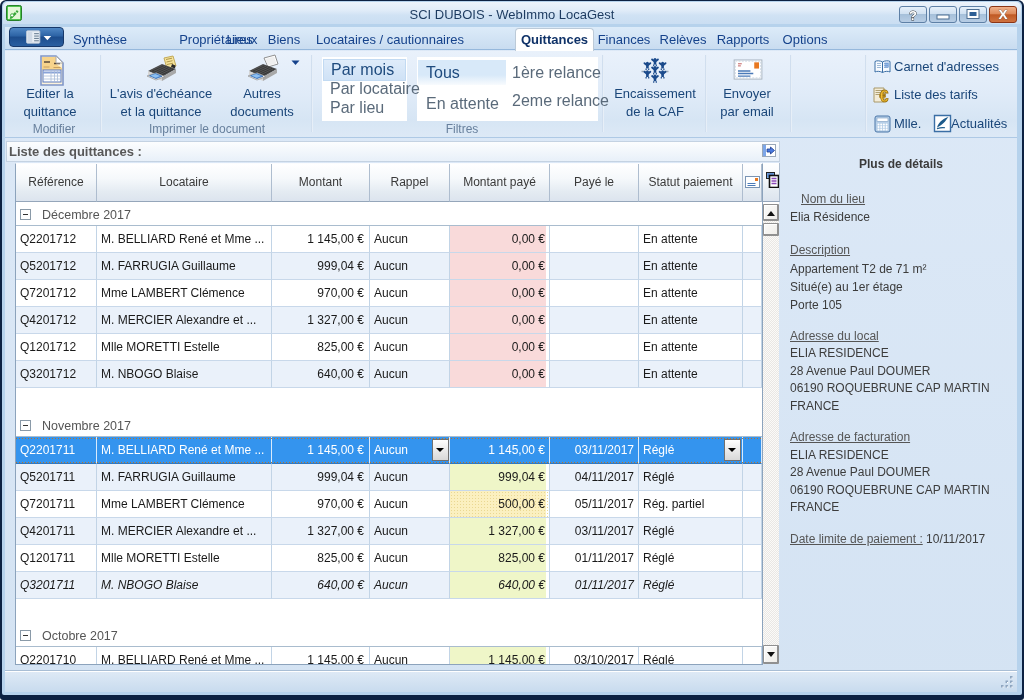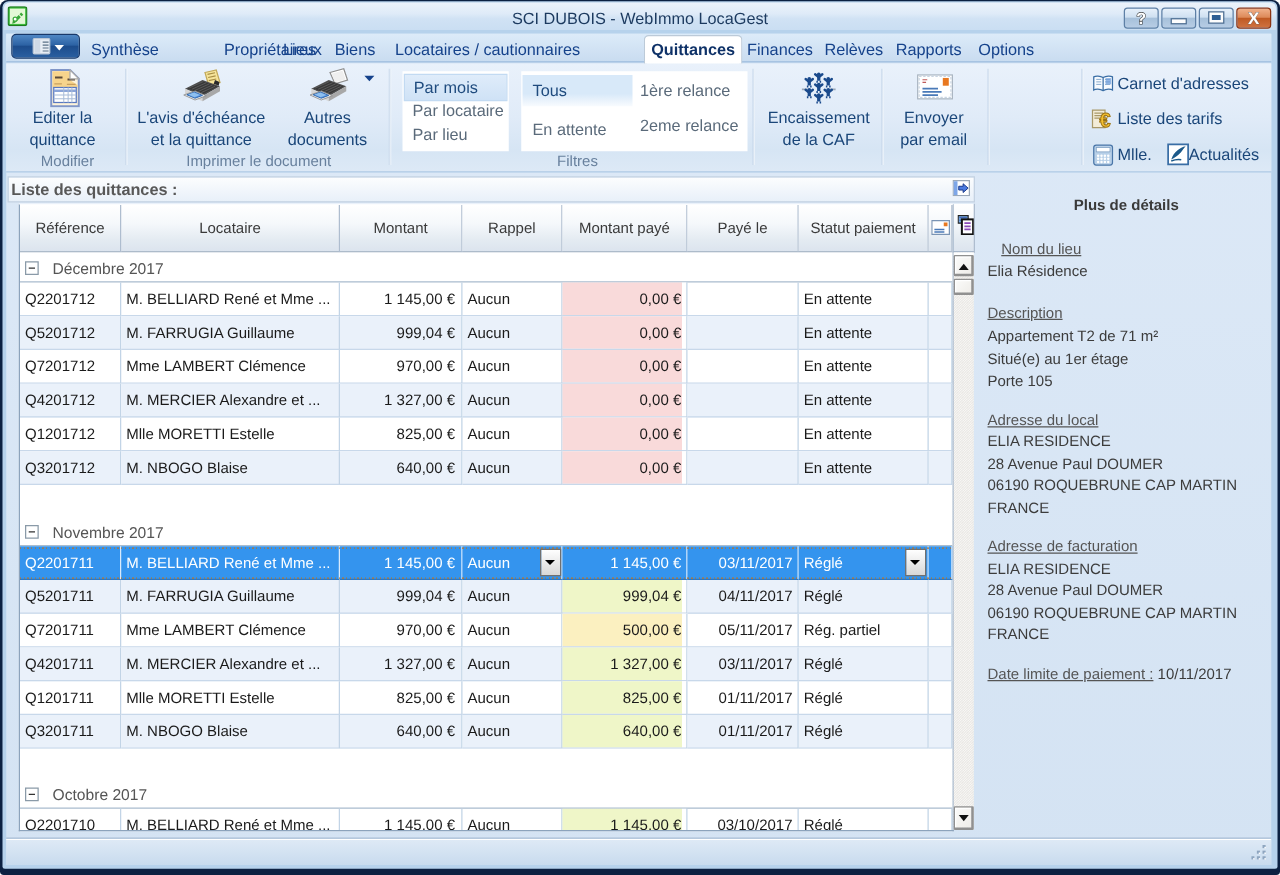--- a/index.html
+++ b/index.html
@@ -23,21 +23,21 @@
 .tab{position:absolute;top:2px;height:21px;line-height:21px;font-size:13px;color:#15428b;text-align:center;}
 #seltab{position:absolute;top:1px;height:23px;background:#fff;border:1px solid #bccad8;border-bottom:none;border-radius:4px 4px 0 0;
  font-weight:bold;color:#0f3268;font-size:13px;text-align:center;line-height:22px;}
 
 #ribbon{position:absolute;left:0;top:24px;right:0;height:87px;background:linear-gradient(#e9f1fb 0%,#e0ebf8 50%,#d6e5f4 80%,#dde9f6 100%);border-bottom:1px solid #aec9e5;}
 .rsep{position:absolute;top:4px;bottom:5px;width:2px;background:linear-gradient(90deg,#c5d6ea,#f2f7fc);}
 .rlabel{position:absolute;bottom:1px;font-size:12px;color:#68809d;text-align:center;}
 .rbtn-label{position:absolute;font-size:13px;color:#1a4679;text-align:center;line-height:18px;}
 .ricon-label{position:absolute;font-size:13px;color:#1a4679;text-align:left;line-height:16px;}
 .fbox{position:absolute;background:#fff;}
-.fitem{position:absolute;font-size:13px;color:#5a6a7a;line-height:20px;white-space:nowrap;}
+.fitem{position:absolute;font-size:16px;color:#5a6a7a;line-height:20px;white-space:nowrap;}
 .fsel{color:#1f4b7e;}
 
 #listbar{position:absolute;left:1px;top:114px;width:774px;height:21px;background:linear-gradient(#fcfdfe,#e8f0f9);border:1px solid #c4d2e2;
  font-weight:bold;font-size:13px;color:#585858;line-height:20px;padding-left:2px;}
 
 #tbl{position:absolute;left:10px;top:136px;width:748px;height:502px;background:#fff;border:1px solid #8ca3bc;border-top-color:#fbfcfe;overflow:hidden;}
 .hcell{position:absolute;top:0;height:38px;background:linear-gradient(#ffffff 0%,#f5f8fb 40%,#e4ebf2 75%,#dce4ee 100%);
  border-right:1px solid #aebdcf;border-bottom:1px solid #95a6ba;font-size:12px;color:#3a3a3a;text-align:center;line-height:37px;}
 .trow{position:absolute;left:0;width:746px;height:27px;}
 .cell{position:absolute;top:0;height:27px;border-right:1px solid #c2d4e6;border-bottom:1px solid #c8d8ea;font-size:12px;color:#1a1a1a;line-height:26px;white-space:nowrap;overflow:hidden;}
@@ -387,21 +387,21 @@
     <div class="trow" style="top:381px;">
       <div class="cell" style="left:0;width:81px;padding-left:4px;">Q1201711</div>
       <div class="cell" style="left:81px;width:175px;padding-left:4px;">Mlle MORETTI Estelle</div>
       <div class="cell num" style="left:256px;width:98px;padding-right:5px;">825,00 €</div>
       <div class="cell" style="left:354px;width:80px;padding-left:4px;">Aucun</div>
       <div class="cell num green" style="left:434px;width:100px;padding-right:4px;">825,00 €</div>
       <div class="cell num" style="left:534px;width:89px;padding-right:4px;">01/11/2017</div>
       <div class="cell" style="left:623px;width:104px;padding-left:4px;">Réglé</div>
       <div class="cell" style="left:727px;width:19px;"></div>
     </div>
-    <div class="trow alt" style="top:408px;">
+    <div class="trow alt" style="top:408px;font-style:italic;">
       <div class="cell" style="left:0;width:81px;padding-left:4px;">Q3201711</div>
       <div class="cell" style="left:81px;width:175px;padding-left:4px;">M. NBOGO Blaise</div>
       <div class="cell num" style="left:256px;width:98px;padding-right:5px;">640,00 €</div>
       <div class="cell" style="left:354px;width:80px;padding-left:4px;">Aucun</div>
       <div class="cell num green" style="left:434px;width:100px;padding-right:4px;">640,00 €</div>
       <div class="cell num" style="left:534px;width:89px;padding-right:4px;">01/11/2017</div>
       <div class="cell" style="left:623px;width:104px;padding-left:4px;">Réglé</div>
       <div class="cell" style="left:727px;width:19px;"></div>
     </div>
     <div class="gaprow" style="top:435px;height:24px;"></div>

